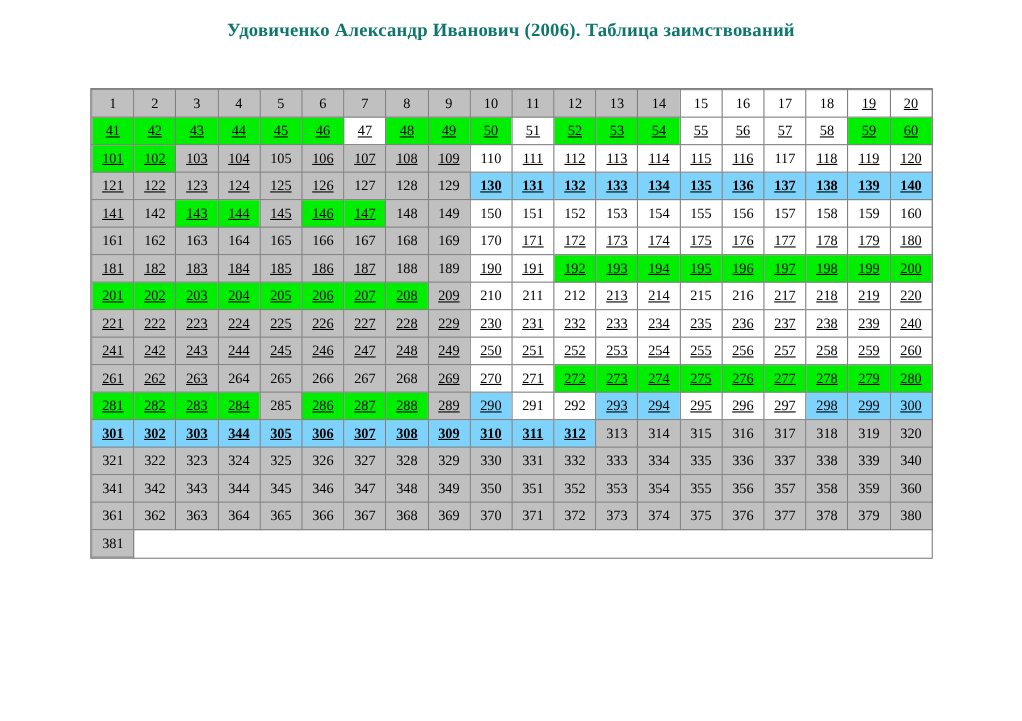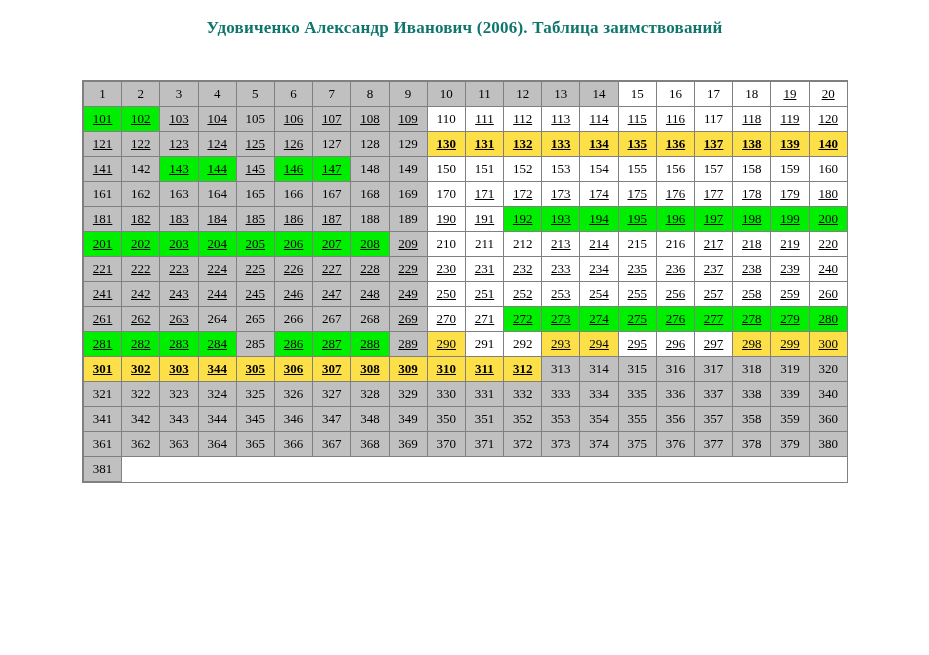--- a/index.html
+++ b/index.html
@@ -47,21 +47,21 @@
     font-size: 13px;
     color: #000000;
     padding: 0;
     line-height: 24px;
     box-sizing: border-box;
   }
   
   td.s-gray  { background: #c0c0c0; }
   td.s-white { background: #ffffff; }
   td.s-green { background: #00ee00; }
-  td.s-cyan  { background: #fde047; }
+  td.s-cyan  { background: #7dd3fc; }
 
   
   td.t-plain  { color: #000000; text-decoration: none; }
   td.t-link   { color: #cc00cc; text-decoration: underline; }
   td.t-blue   { color: #0000cc; text-decoration: underline; font-weight: bold; }
 </style>
 </head>
 <body>
 
 <h1 class="page-title">Удовиченко Александр Иванович (2006). Таблица заимствований</h1>
@@ -85,20 +85,42 @@
           <td class="s-gray t-plain">13</td>
           <td class="s-gray t-plain">14</td>
           <td class="s-white t-plain">15</td>
           <td class="s-white t-plain">16</td>
           <td class="s-white t-plain">17</td>
           <td class="s-white t-plain">18</td>
           <td class="s-white t-link">19</td>
           <td class="s-white t-link">20</td>
         </tr>
         <tr>
+          <td class="s-green t-link">41</td>
+          <td class="s-green t-link">42</td>
+          <td class="s-green t-link">43</td>
+          <td class="s-green t-link">44</td>
+          <td class="s-green t-link">45</td>
+          <td class="s-green t-link">46</td>
+          <td class="s-white t-link">47</td>
+          <td class="s-green t-link">48</td>
+          <td class="s-green t-link">49</td>
+          <td class="s-green t-link">50</td>
+          <td class="s-white t-link">51</td>
+          <td class="s-green t-link">52</td>
+          <td class="s-green t-link">53</td>
+          <td class="s-green t-link">54</td>
+          <td class="s-white t-link">55</td>
+          <td class="s-white t-link">56</td>
+          <td class="s-white t-link">57</td>
+          <td class="s-white t-link">58</td>
+          <td class="s-green t-link">59</td>
+          <td class="s-green t-link">60</td>
+        </tr>
+        <tr>
           <td class="s-green t-link">101</td>
           <td class="s-green t-link">102</td>
           <td class="s-gray t-link">103</td>
           <td class="s-gray t-link">104</td>
           <td class="s-gray t-plain">105</td>
           <td class="s-gray t-link">106</td>
           <td class="s-gray t-link">107</td>
           <td class="s-gray t-link">108</td>
           <td class="s-gray t-link">109</td>
           <td class="s-white t-plain">110</td>

